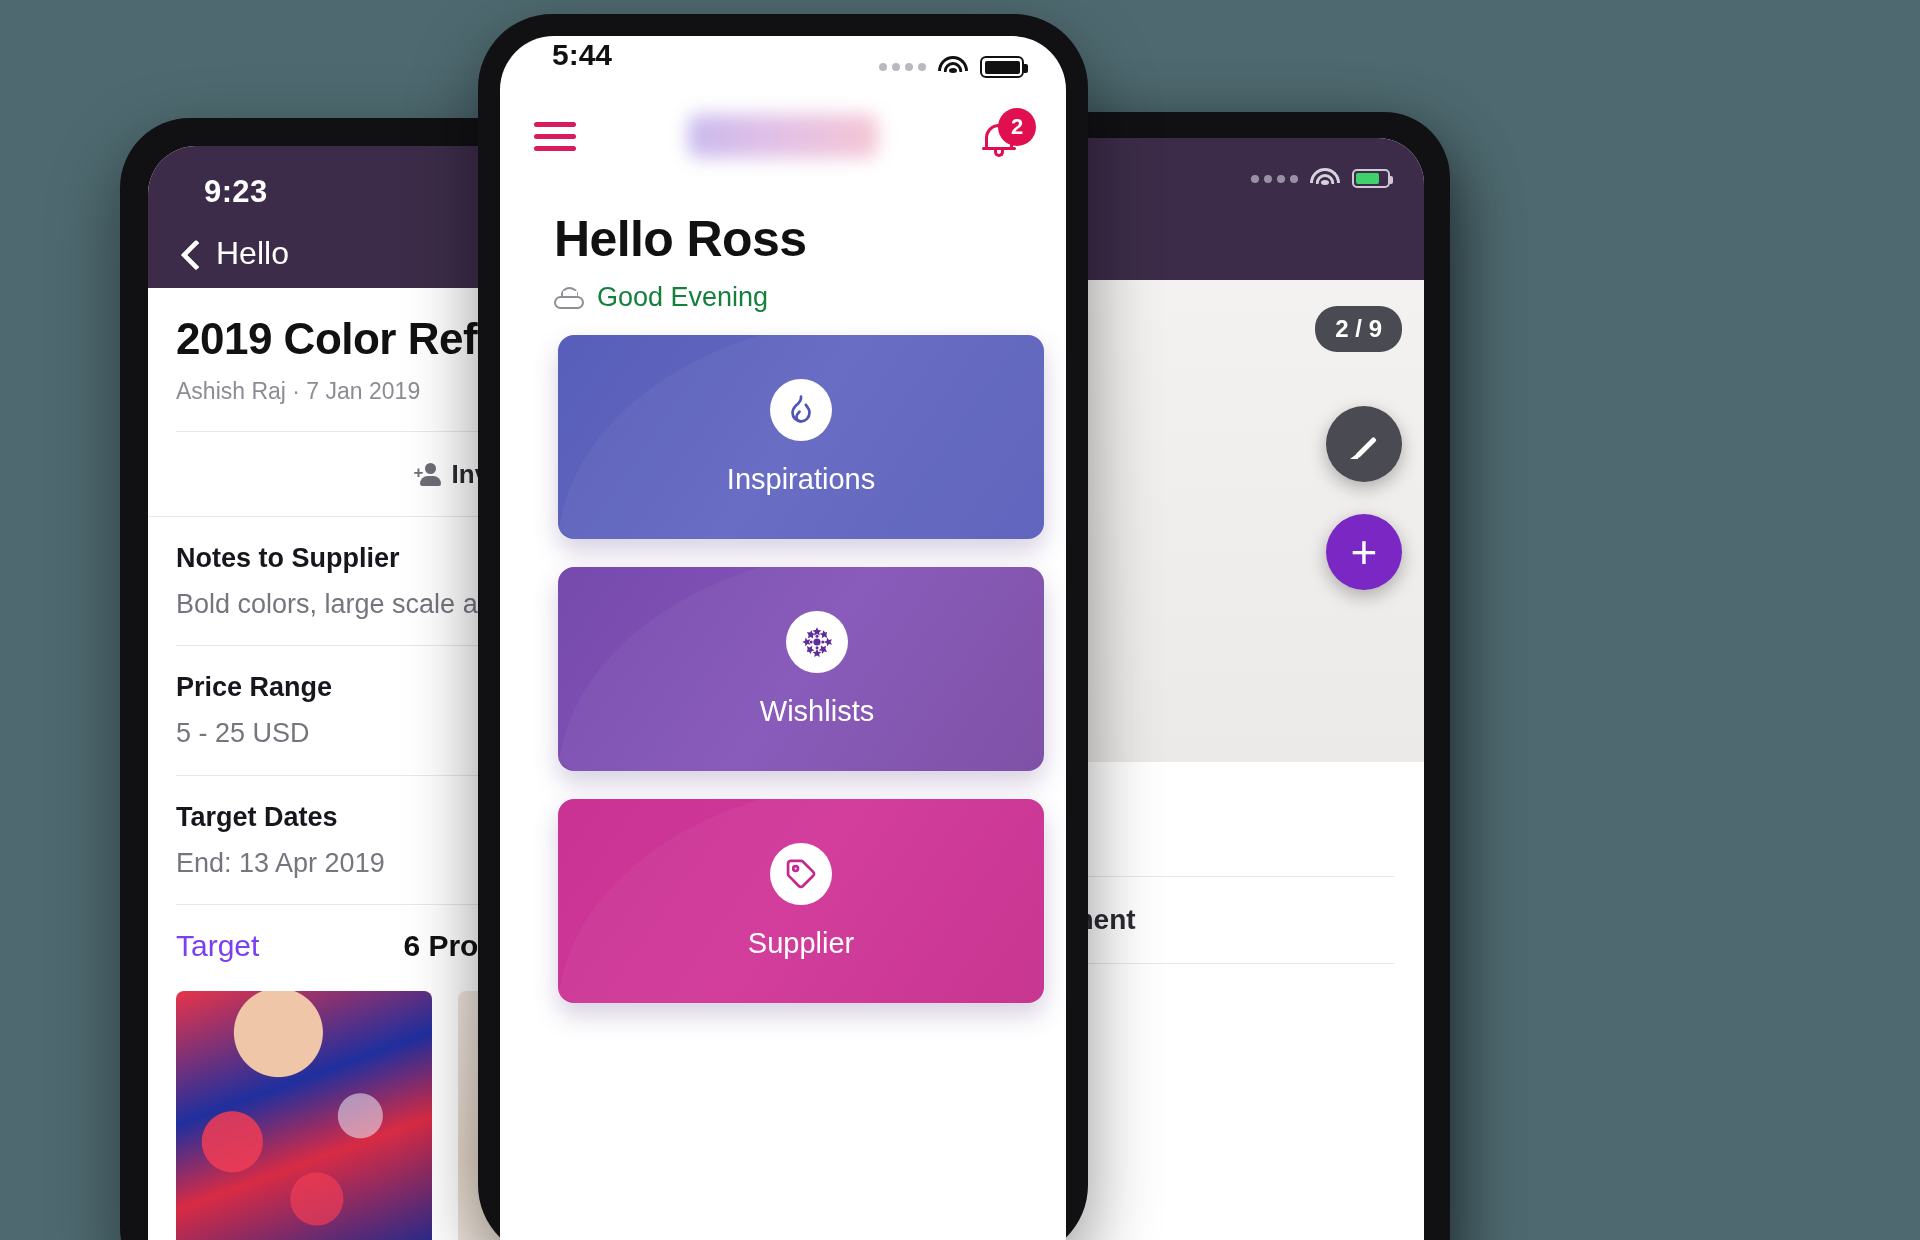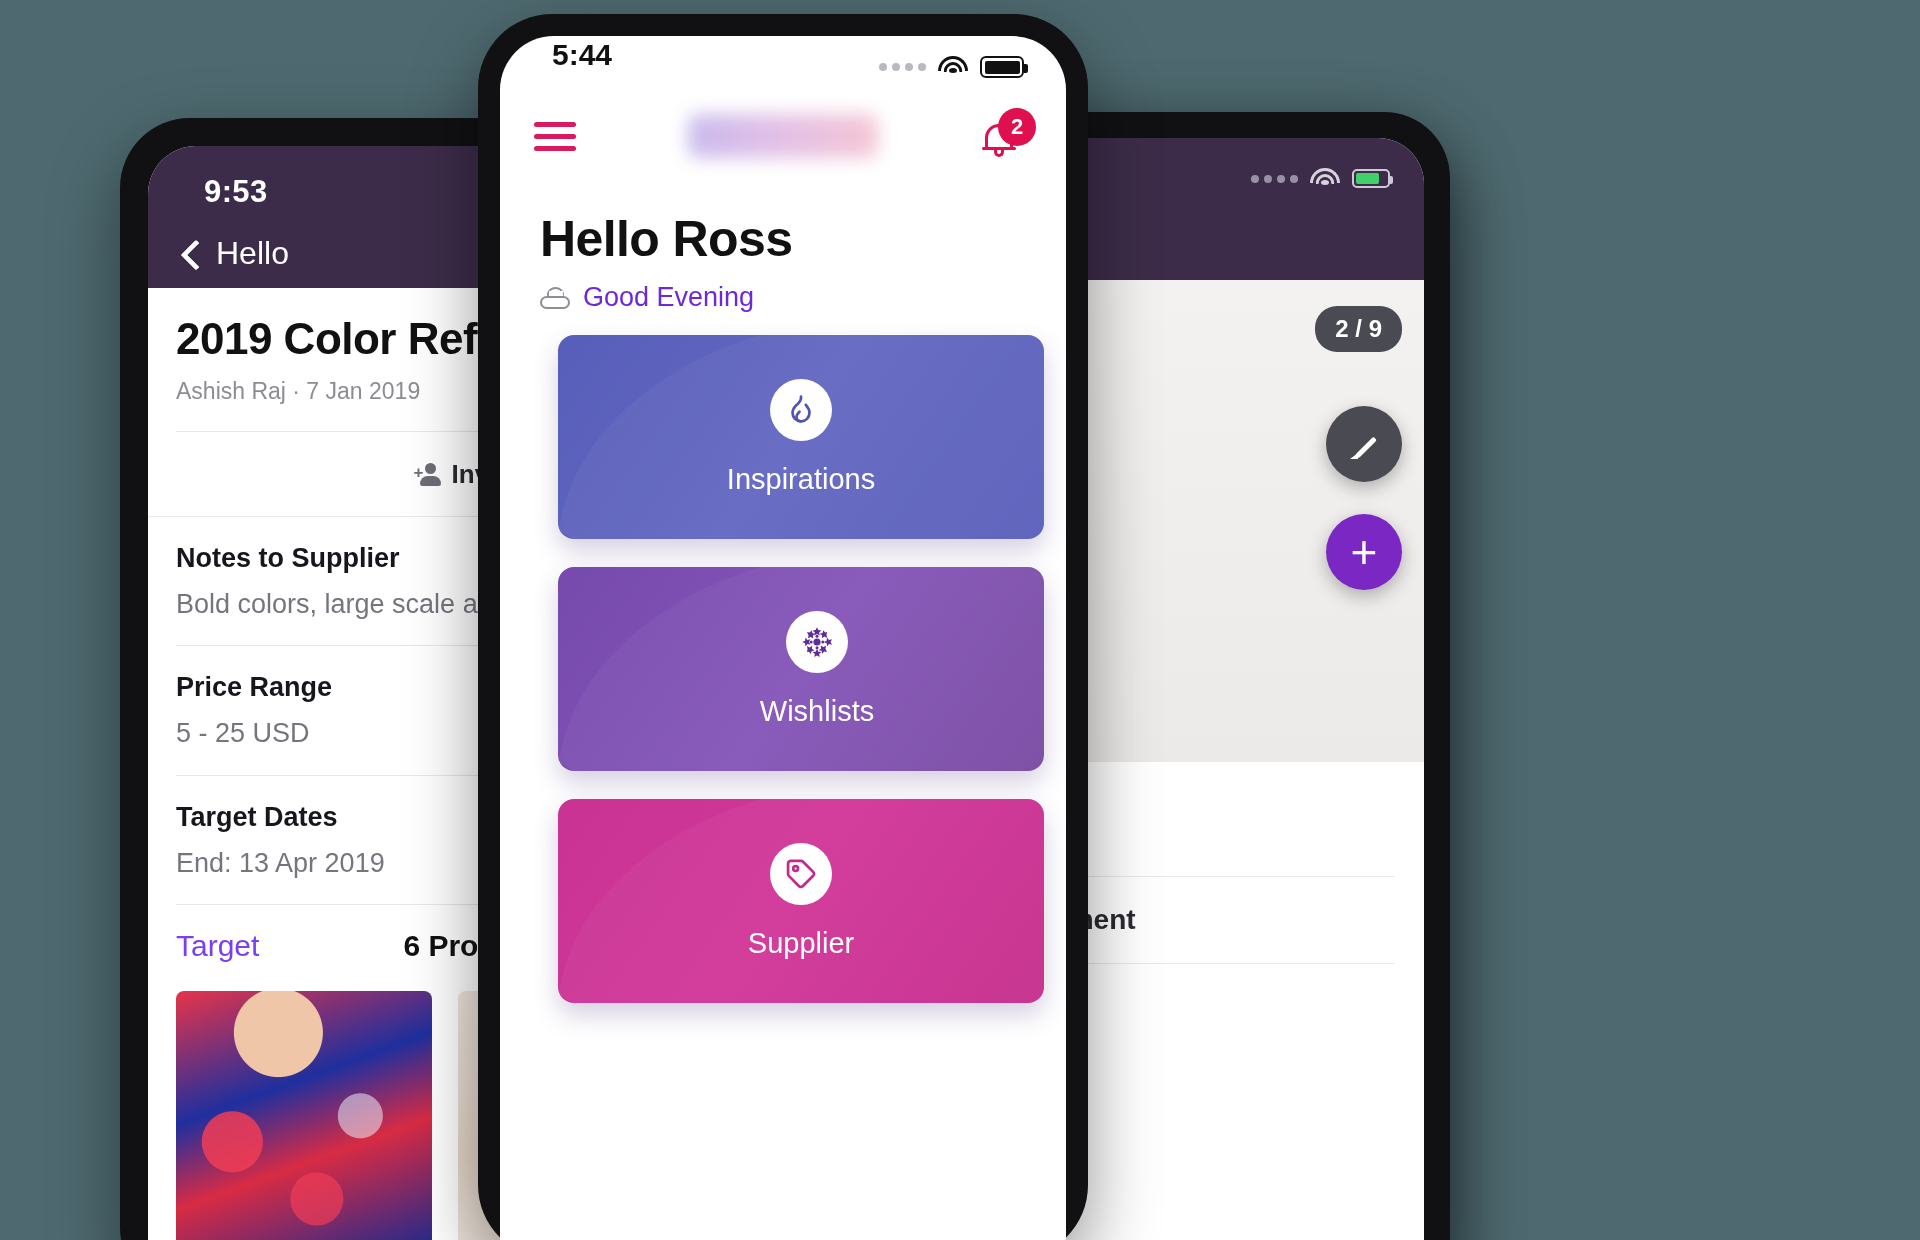--- a/index.html
+++ b/index.html
@@ -202,28 +202,28 @@
     border: 3.4px solid #e01050; border-radius: 14px 14px 4px 4px; border-bottom: none;
   }
   .bell .base { position:absolute; left:0; top: 25px; width: 34px; height: 3.4px; background:#e01050; border-radius:2px; }
   .bell .clap { position:absolute; left: 12px; top: 28px; width: 10px; height: 7px; border:3px solid #e01050; border-top:none; border-radius: 0 0 6px 6px; }
   .bell-badge {
     position:absolute; right: -4px; top: -6px; width: 38px; height: 38px; border-radius:50%;
     background:#e01050; color:#fff; font-size: 22px; font-weight: bold;
     display:flex; align-items:center; justify-content:center;
   }
 
-  .greeting { padding: 16px 38px 0 40px; }
+  .greeting { padding: 16px 38px 0 54px; }
   .hello { font-size: 50px; font-weight: bold; color:#111; letter-spacing:-.6px; }
   .sub-greet { display:flex; align-items:center; gap: 13px; margin-top: 14px; }
   .cloud-ico { width: 30px; height: 22px; position:relative; }
   .cloud-ico .c1{position:absolute;left:0;bottom:0;width:30px;height:13px;border:2.4px solid #8e8e96;border-radius:9px;background:#fff;}
   .cloud-ico .c2{position:absolute;left:7px;top:0;width:17px;height:15px;border:2.4px solid #8e8e96;border-radius:50%;background:#fff;}
   .cloud-ico .c3{position:absolute;left:9px;top:4px;width:14px;height:11px;background:#fff;}
-  .good-evening { font-size: 27px; color:#6d28d9; }
+  .good-evening { font-size: 27px; color:#15803d; }
 
   .cards { padding: 22px 22px 0 22px; display:flex; flex-direction:column; gap: 28px; margin-left: 36px; }
   .tile {
     position: relative; height: 204px; border-radius: 16px; overflow: hidden;
     display:flex; flex-direction:column; align-items:center; justify-content:center;
     box-shadow: 0 12px 26px rgba(70,40,120,.22);
   }
   .tile .swirl {
     position:absolute; left:-24%; top:-130%; width: 150%; height: 260%;
     border-radius: 50%; background: rgba(255,255,255,.055);
@@ -246,21 +246,21 @@
 </style>
 </head>
 <body>
 
 <div id="stage">
 
   <div class="phone" id="phone-left">
     <div class="screen" id="screen-left">
 
       <div class="nav-bar-dark">
-        <div class="sb-left-time">9:53</div>
+        <div class="sb-left-time">9:23</div>
         <div class="sb-left-right-icons">
           <span class="dots4">
               <i></i>
               <i></i>
               <i></i>
               <i></i>
             </span>
           <span class="wifi-ico" style="width:28px;height:21px;">
             <i style="border-color:#d8d2de;"></i>
               <i style="border-color:#d8d2de;"></i>

